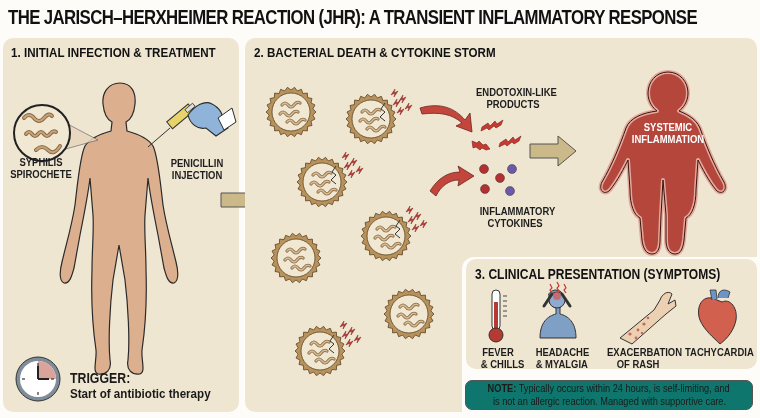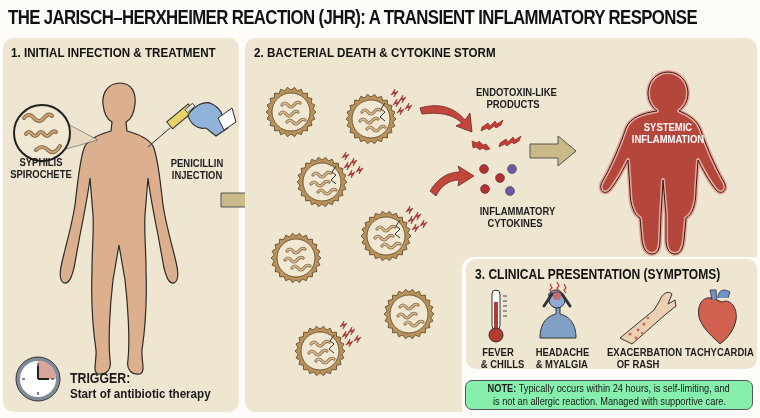--- a/index.html
+++ b/index.html
@@ -33,21 +33,21 @@
     transform: scaleX(0.86); transform-origin: left center; color: #111;
   }
   .lbl {
     position: absolute; font-weight: bold; font-size: 11px; line-height: 12px; text-align: center;
     transform: scaleX(0.86); color: #1d1d1d; white-space: nowrap;
   }
   .lbl span { display: block; }
   svg { position: absolute; overflow: visible; }
   .note {
     position: absolute; left: 465px; top: 380px; width: 288px; height: 30px;
-    border: 1.5px solid #555; border-radius: 7px; background: #86efac;
+    border: 1.5px solid #555; border-radius: 7px; background: #0f766e;
     font-size: 10.5px; line-height: 13px; text-align: center; box-sizing: border-box; padding-top: 1px;
   }
   .note .inner-text { display: inline-block; transform: scaleX(0.88); transform-origin: center; white-space: nowrap; }
   .trigger-title { position: absolute; left: 70px; top: 370px; font-weight: bold; font-size: 14px; transform: scaleX(0.88); transform-origin: left center; }
   .trigger-text { position: absolute; left: 70px; top: 386px; font-weight: bold; font-size: 13.5px; transform: scaleX(0.86); transform-origin: left center; white-space: nowrap; }
 </style>
 </head>
 <body>
 
 <div class="title">THE JARISCH–HERXHEIMER REACTION (JHR): A TRANSIENT INFLAMMATORY RESPONSE</div>

